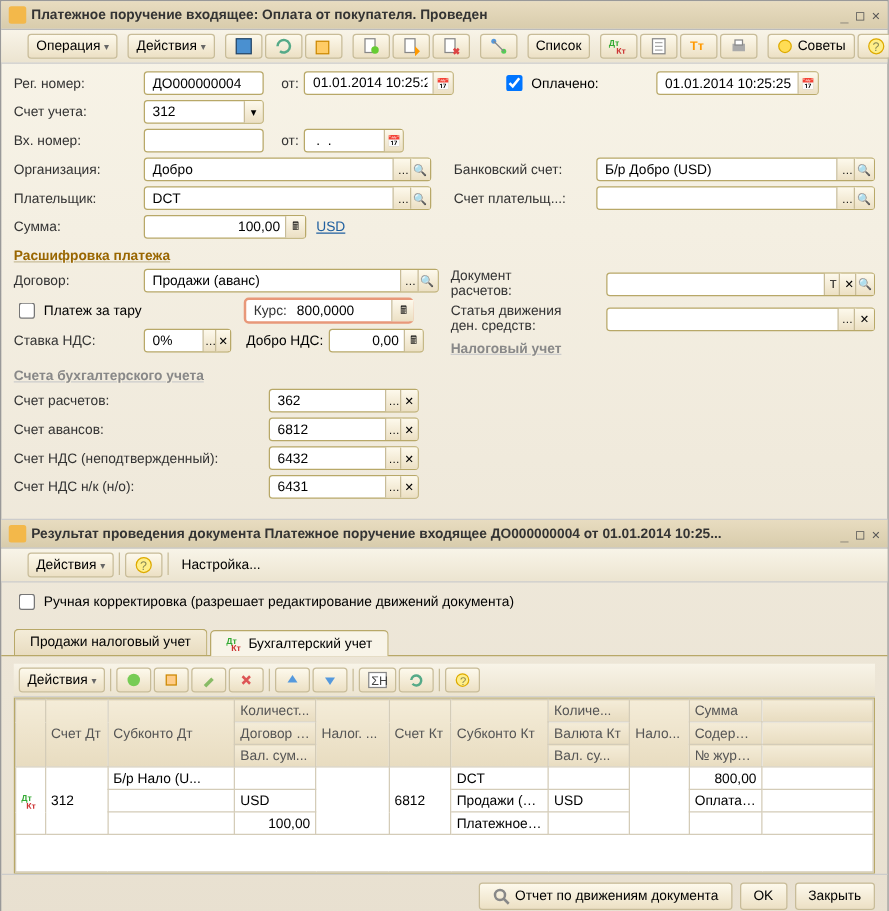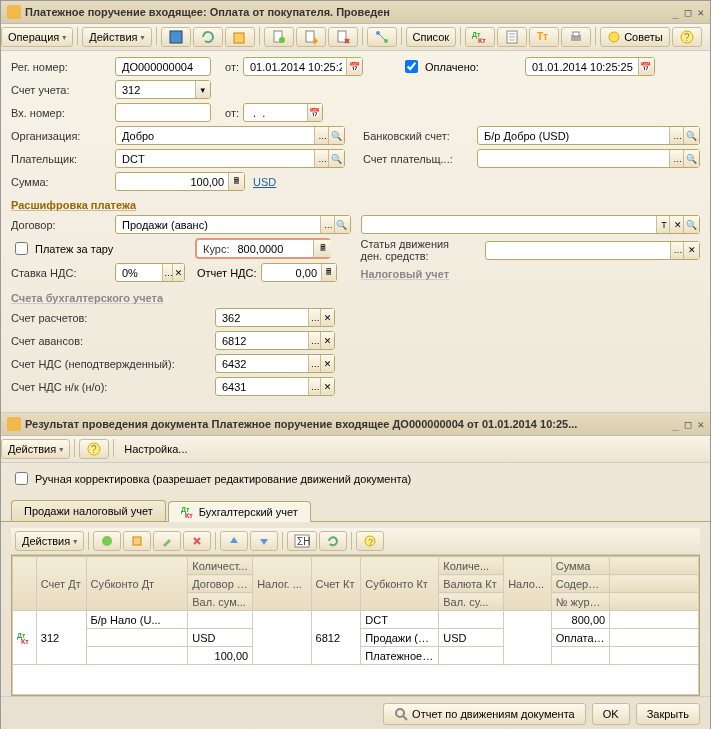--- a/index.html
+++ b/index.html
@@ -25,21 +25,21 @@
   width: 14px; height: 14px;
   margin-right: 4px;
   background: #f3b84a;
   border-radius: 2px;
 }
 .titlebar-text { flex: 1; font-weight: bold; color: #333; }
 .titlebar-btns { display: flex; gap: 6px; color: #555; }
 .titlebar-btn { cursor: pointer; font-family: monospace; }
 .toolbar {
   background: linear-gradient(#f8f4e8, #ece4d0);
-  padding: 3px 0;
+  padding: 3px 21px;
   display: flex;
   align-items: flex-start;
   gap: 2px;
   border-bottom: 1px solid #ccc;
 }
 .tb-btn {
   padding: 2px 6px;
   background: linear-gradient(#fdf9ec, #ece0c4);
   border: 1px solid #c8bc98;
   border-radius: 3px;
@@ -353,29 +353,30 @@
           </span>
         </div>
         <div class="row">
           <span class="label">Ставка НДС:</span>
           <span class="input" style="width:70px">
               <input value="0%" style="">
               <span class="btn-aux">…</span>
               <span class="btn-aux">✕</span>
             </span>
           <span style="width:4px"></span>
-          <span>Отчет НДС:</span>
+          <span>Добро НДС:</span>
           <span class="input" style="width:76px">
               <input class="num" style="text-align: right;" value="0,00">
               <span class="btn-aux">🖩</span>
             </span>
         </div>
       </div>
       <div class="col">
         <div class="row">
+          <span class="label2"><span>Документ</span><br><span>расчетов:</span></span>
           <span class="input" style="flex:1">
               <input style="">
               <span class="btn-aux">T</span>
               <span class="btn-aux">✕</span>
               <span class="btn-aux">🔍</span>
             </span>
         </div>
         <div class="row">
           <span class="label2"><span>Статья движения</span><br><span>ден. средств:</span></span>
           <span class="input" style="flex:1">

